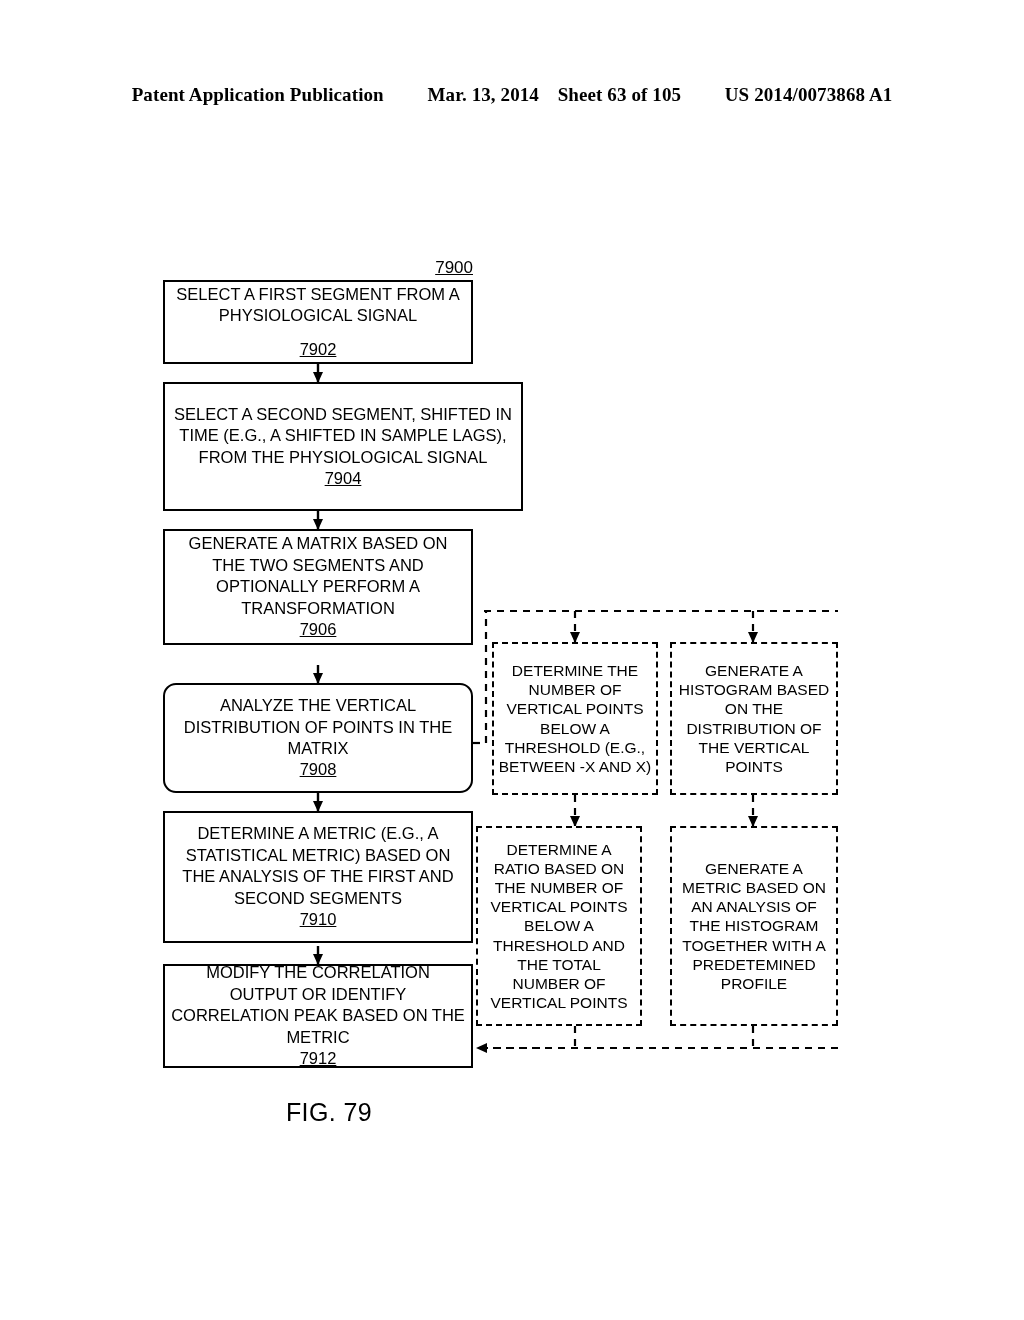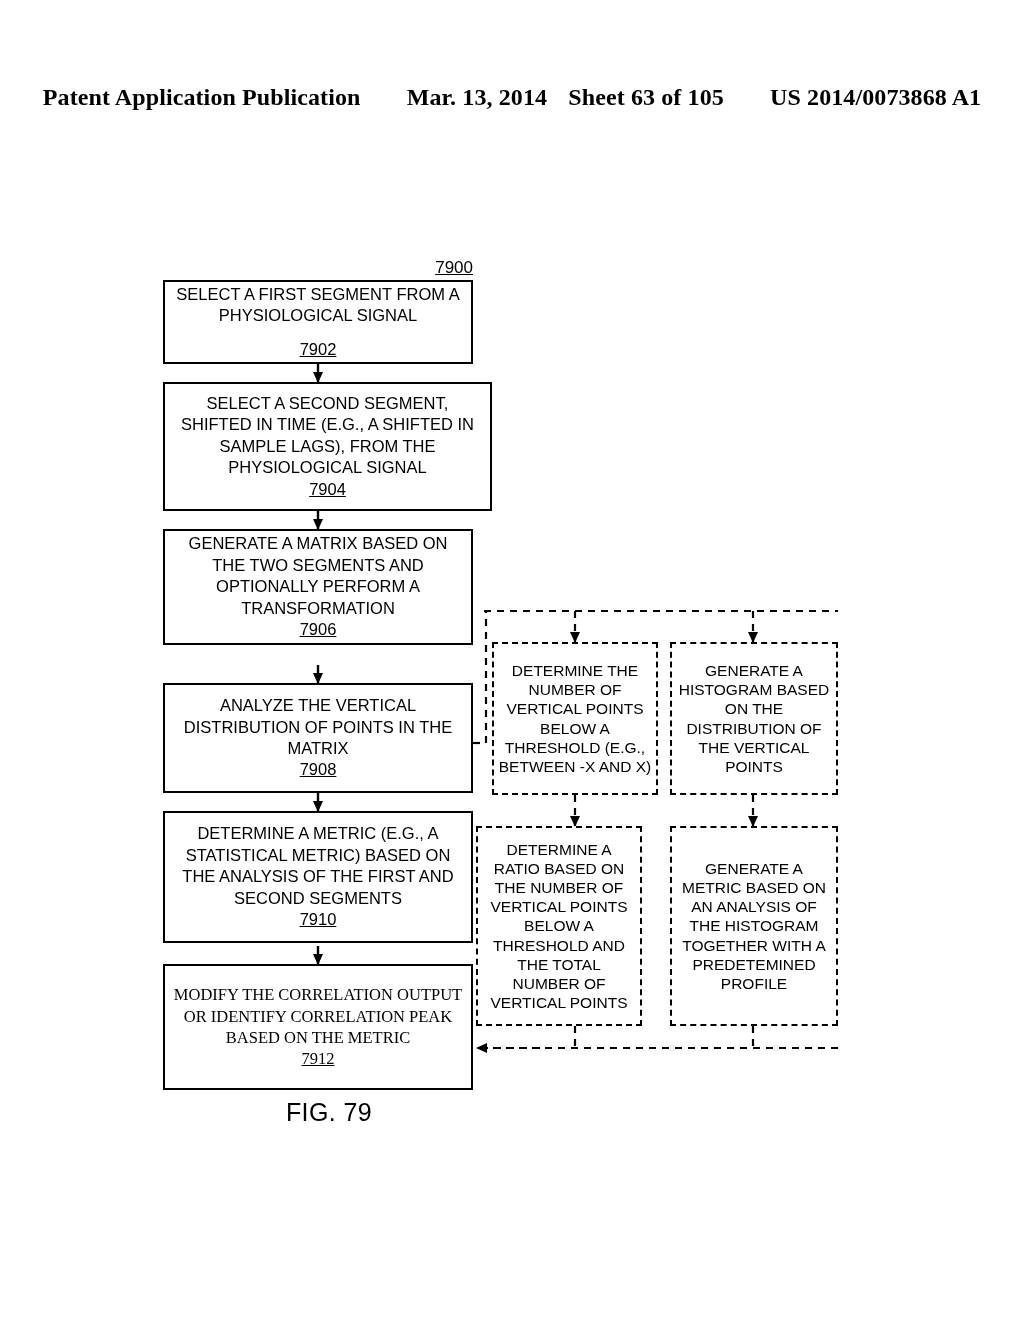--- a/index.html
+++ b/index.html
@@ -18,21 +18,21 @@
 
   
   #patent-header {
     position: absolute;
     left: 0;
     top: 84px;
     width: 1024px;
     text-align: center;
     font-family: "Liberation Serif", serif;
     font-weight: bold;
-    font-size: 24px;
+    font-size: 19px;
     letter-spacing: 0.1px;
     white-space: nowrap;
   }
   #patent-header .seg { display: inline-block; vertical-align: baseline; }
   #patent-header .gap-lg { display: inline-block; width: 34px; }
   #patent-header .gap-sm { display: inline-block; width: 9px; }
 
   
   #flowchart {
     position: absolute;
@@ -161,41 +161,41 @@
     <g stroke="#000" stroke-width="2.2" fill="none" stroke-dasharray="7,6" marker-end="url(#arrowHead)">
       <line x1="540" y1="1048" x2="477" y2="1048"></line>
     </g>
   </svg>
 
   <div class="node solid-node" style="left:163px; top:280px; width:310px; height:84px;gap:12px;">
     <span class="txt">SELECT A FIRST SEGMENT FROM A PHYSIOLOGICAL SIGNAL</span>
     <span class="ref">7902</span>
   </div>
 
-  <div class="node solid-node" style="left:163px; top:382px; width:329px; height:129px;">
+  <div class="node solid-node" style="left:163px; top:382px; width:360px; height:129px;">
     <span class="txt">SELECT A SECOND SEGMENT, SHIFTED IN TIME (E.G., A SHIFTED IN SAMPLE LAGS), FROM THE PHYSIOLOGICAL SIGNAL</span>
     <span class="ref">7904</span>
   </div>
 
   <div class="node solid-node" style="left:163px; top:529px; width:310px; height:116px;">
     <span class="txt">GENERATE A MATRIX BASED ON THE TWO SEGMENTS AND OPTIONALLY PERFORM A TRANSFORMATION</span>
     <span class="ref">7906</span>
   </div>
 
-  <div class="node solid-node" style="left:163px; top:683px; width:310px; height:110px;">
+  <div class="node solid-node" style="left:163px; top:683px; width:310px; height:110px;border-radius:13px;">
     <span class="txt">ANALYZE THE VERTICAL DISTRIBUTION OF POINTS IN THE MATRIX</span>
     <span class="ref">7908</span>
   </div>
 
   <div class="node solid-node" style="left:163px; top:811px; width:310px; height:132px;">
     <span class="txt">DETERMINE A METRIC (E.G., A STATISTICAL METRIC) BASED ON THE ANALYSIS OF THE FIRST AND SECOND SEGMENTS</span>
     <span class="ref">7910</span>
   </div>
 
-  <div class="node solid-node" style="left:163px; top:964px; width:310px; height:126px;font-family:Liberation Serif, serif;">
+  <div class="node solid-node" style="left:163px; top:964px; width:310px; height:104px;">
     <span class="txt">MODIFY THE CORRELATION OUTPUT OR IDENTIFY CORRELATION PEAK BASED ON THE METRIC</span>
     <span class="ref">7912</span>
   </div>
 
   <div class="node dashed-node" style="left:492px; top:642px; width:166px; height:153px;">
     <span class="txt">DETERMINE THE NUMBER OF VERTICAL POINTS BELOW A THRESHOLD (E.G., BETWEEN -X AND X)</span>
   </div>
 
   <div class="node dashed-node" style="left:670px; top:642px; width:168px; height:153px;">
     <span class="txt">GENERATE A HISTOGRAM BASED ON THE DISTRIBUTION OF THE VERTICAL POINTS</span>

